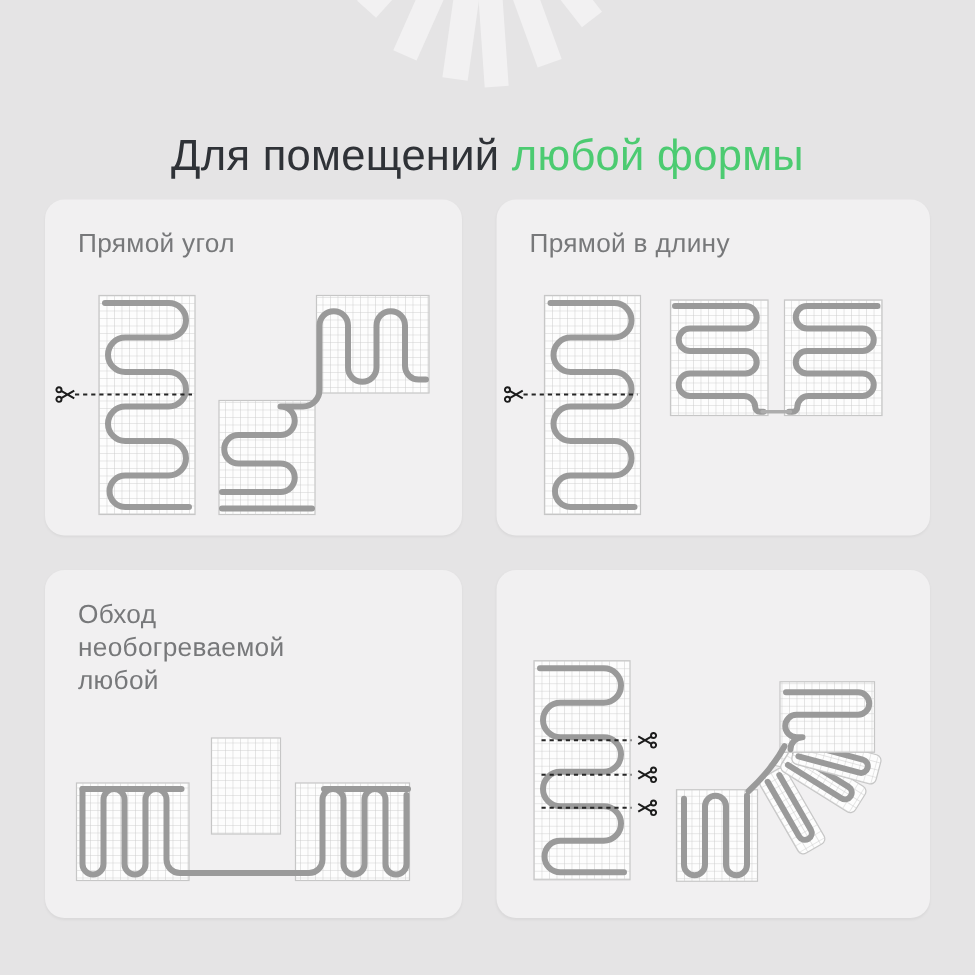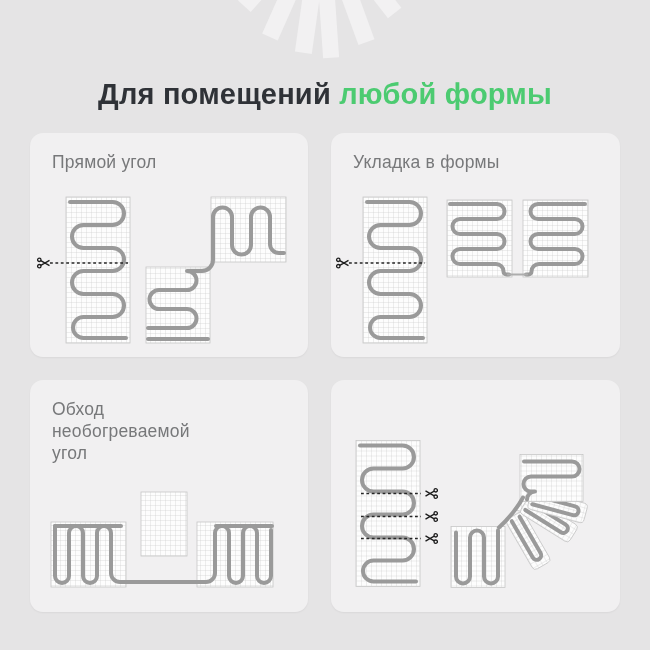--- a/index.html
+++ b/index.html
@@ -3,22 +3,22 @@
 <meta charset="utf-8">
 <style>
   html,body{margin:0;padding:0;}
   body{
     width:650px;height:650px;position:relative;overflow:hidden;
     background:#e5e4e5;
     font-family:"Liberation Sans","DejaVu Sans",sans-serif;
   }
   .watermark{position:absolute;top:0;left:0;width:650px;height:180px;pointer-events:none;}
   .page-title{
-    position:absolute;top:78px;left:0;width:650px;text-align:center;
-    font-size:29px;font-weight:bold;letter-spacing:.2px;color:#2f3237;
+    position:absolute;top:88px;left:0;width:650px;text-align:center;
+    font-size:29px;font-weight:normal;letter-spacing:.2px;color:#2f3237;
   }
   .page-title .hl{color:#4ccb71;}
   .card{
     position:absolute;background:#f1f0f1;border-radius:13px;
     box-shadow:0 1px 2px rgba(0,0,0,.05);
   }
   .card1{left:30px;top:133px;width:278px;height:224px;}
   .card2{left:331px;top:133px;width:289px;height:224px;}
   .card3{left:30px;top:380px;width:278px;height:232px;}
   .card4{left:331px;top:380px;width:289px;height:232px;}
@@ -98,33 +98,33 @@
     <rect class="mat-bg" x="181" y="64" width="75" height="65"></rect>
     <rect class="grid-fill" x="181" y="64" width="75" height="65"></rect>
     <path class="cable" d="M118,195 H157 a9.5 9.5 0 0 0 0 -19 H129 a9.5 9.5 0 0 1 0 -19 H157 a9.5 9.5 0 0 0 0 -19 H172 a11 11 0 0 0 11 -11 V84 a9.5 9.5 0 0 1 19 0 V112 a9.5 9.5 0 0 0 19 0 V84 a9.5 9.5 0 0 1 19 0 V111 a9 9 0 0 0 9 9 H254"></path>
     <path class="cable" d="M118,206 H178"></path>
     <path class="cutline" d="M20,130 H98"></path>
     <use href="#sc" transform="translate(7,124)"></use>
   </svg>
 </div>
 
 <div class="card card2">
-  <div class="card-title">Укладка в формы</div>
+  <div class="card-title">Прямой в длину</div>
   <svg class="diag" viewBox="0 0 289 224">
     <use href="#tall-mat" transform="translate(32,64)"></use>
     <use href="#small-mat" transform="translate(116,67)"></use>
     <use href="#small-mat" transform="translate(257,67) scale(-1,1)"></use>
     <path class="cable-thin" d="M177,141.5 H196"></path>
     <path class="cutline" d="M18,130 H94"></path>
     <use href="#sc" transform="translate(5,124)"></use>
   </svg>
 </div>
 
 <div class="card card3">
-  <div class="card-title">Обход необогреваемой угол</div>
+  <div class="card-title">Обход необогреваемой любой</div>
   <svg class="diag" viewBox="0 0 278 232">
 
     <rect class="mat-bg" x="111" y="112" width="46" height="64"></rect>
     <rect class="grid-fill" x="111" y="112" width="46" height="64"></rect>
 
     <rect class="mat-bg" x="21" y="142" width="75" height="65"></rect>
     <rect class="grid-fill" x="21" y="142" width="75" height="65"></rect>
     <rect class="mat-bg" x="167" y="142" width="76" height="65"></rect>
     <rect class="grid-fill" x="167" y="142" width="76" height="65"></rect>
     <path class="cable" d="M25,146 V196 a7 7 0 0 0 14 0 V153 a7 7 0 0 1 14 0 V196 a7 7 0 0 0 14 0 V153 a7 7 0 0 1 14 0 V193 a9 9 0 0 0 9 9 H176 a9 9 0 0 0 9 -9 V153 a7 7 0 0 1 14 0 V196 a7 7 0 0 0 14 0 V153 a7 7 0 0 1 14 0 V196 a7 7 0 0 0 14 0 V150"></path>

